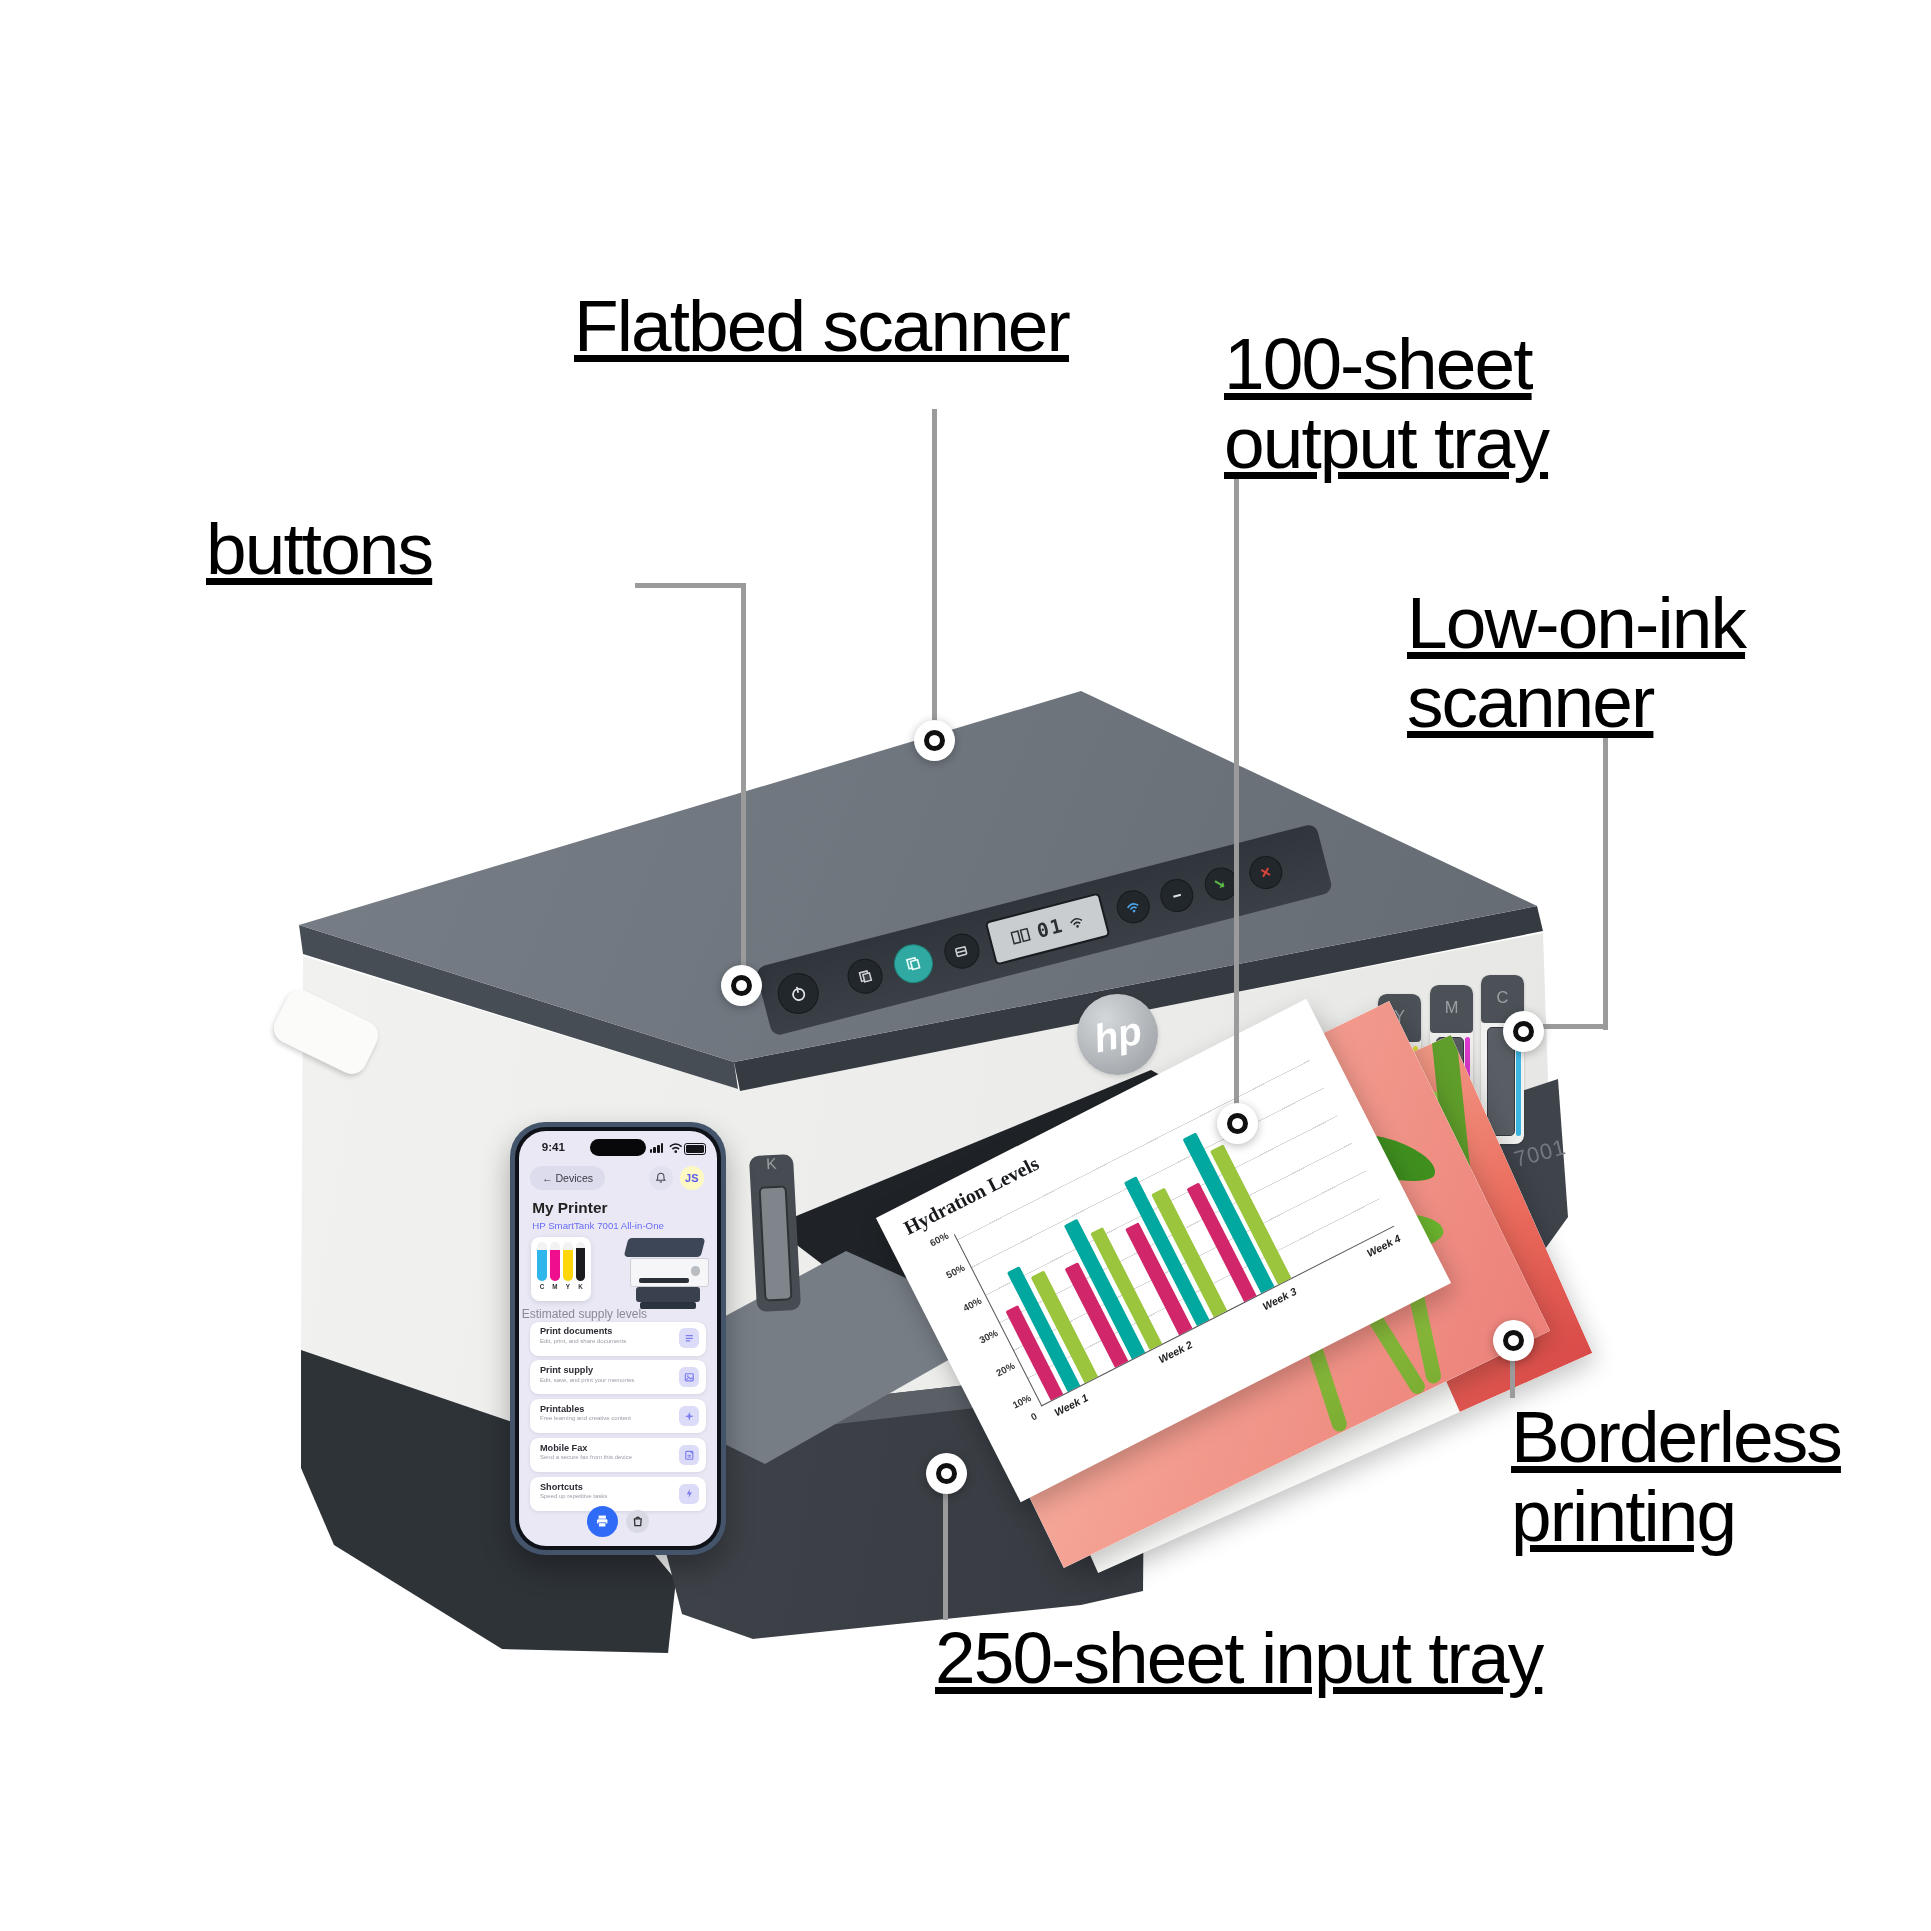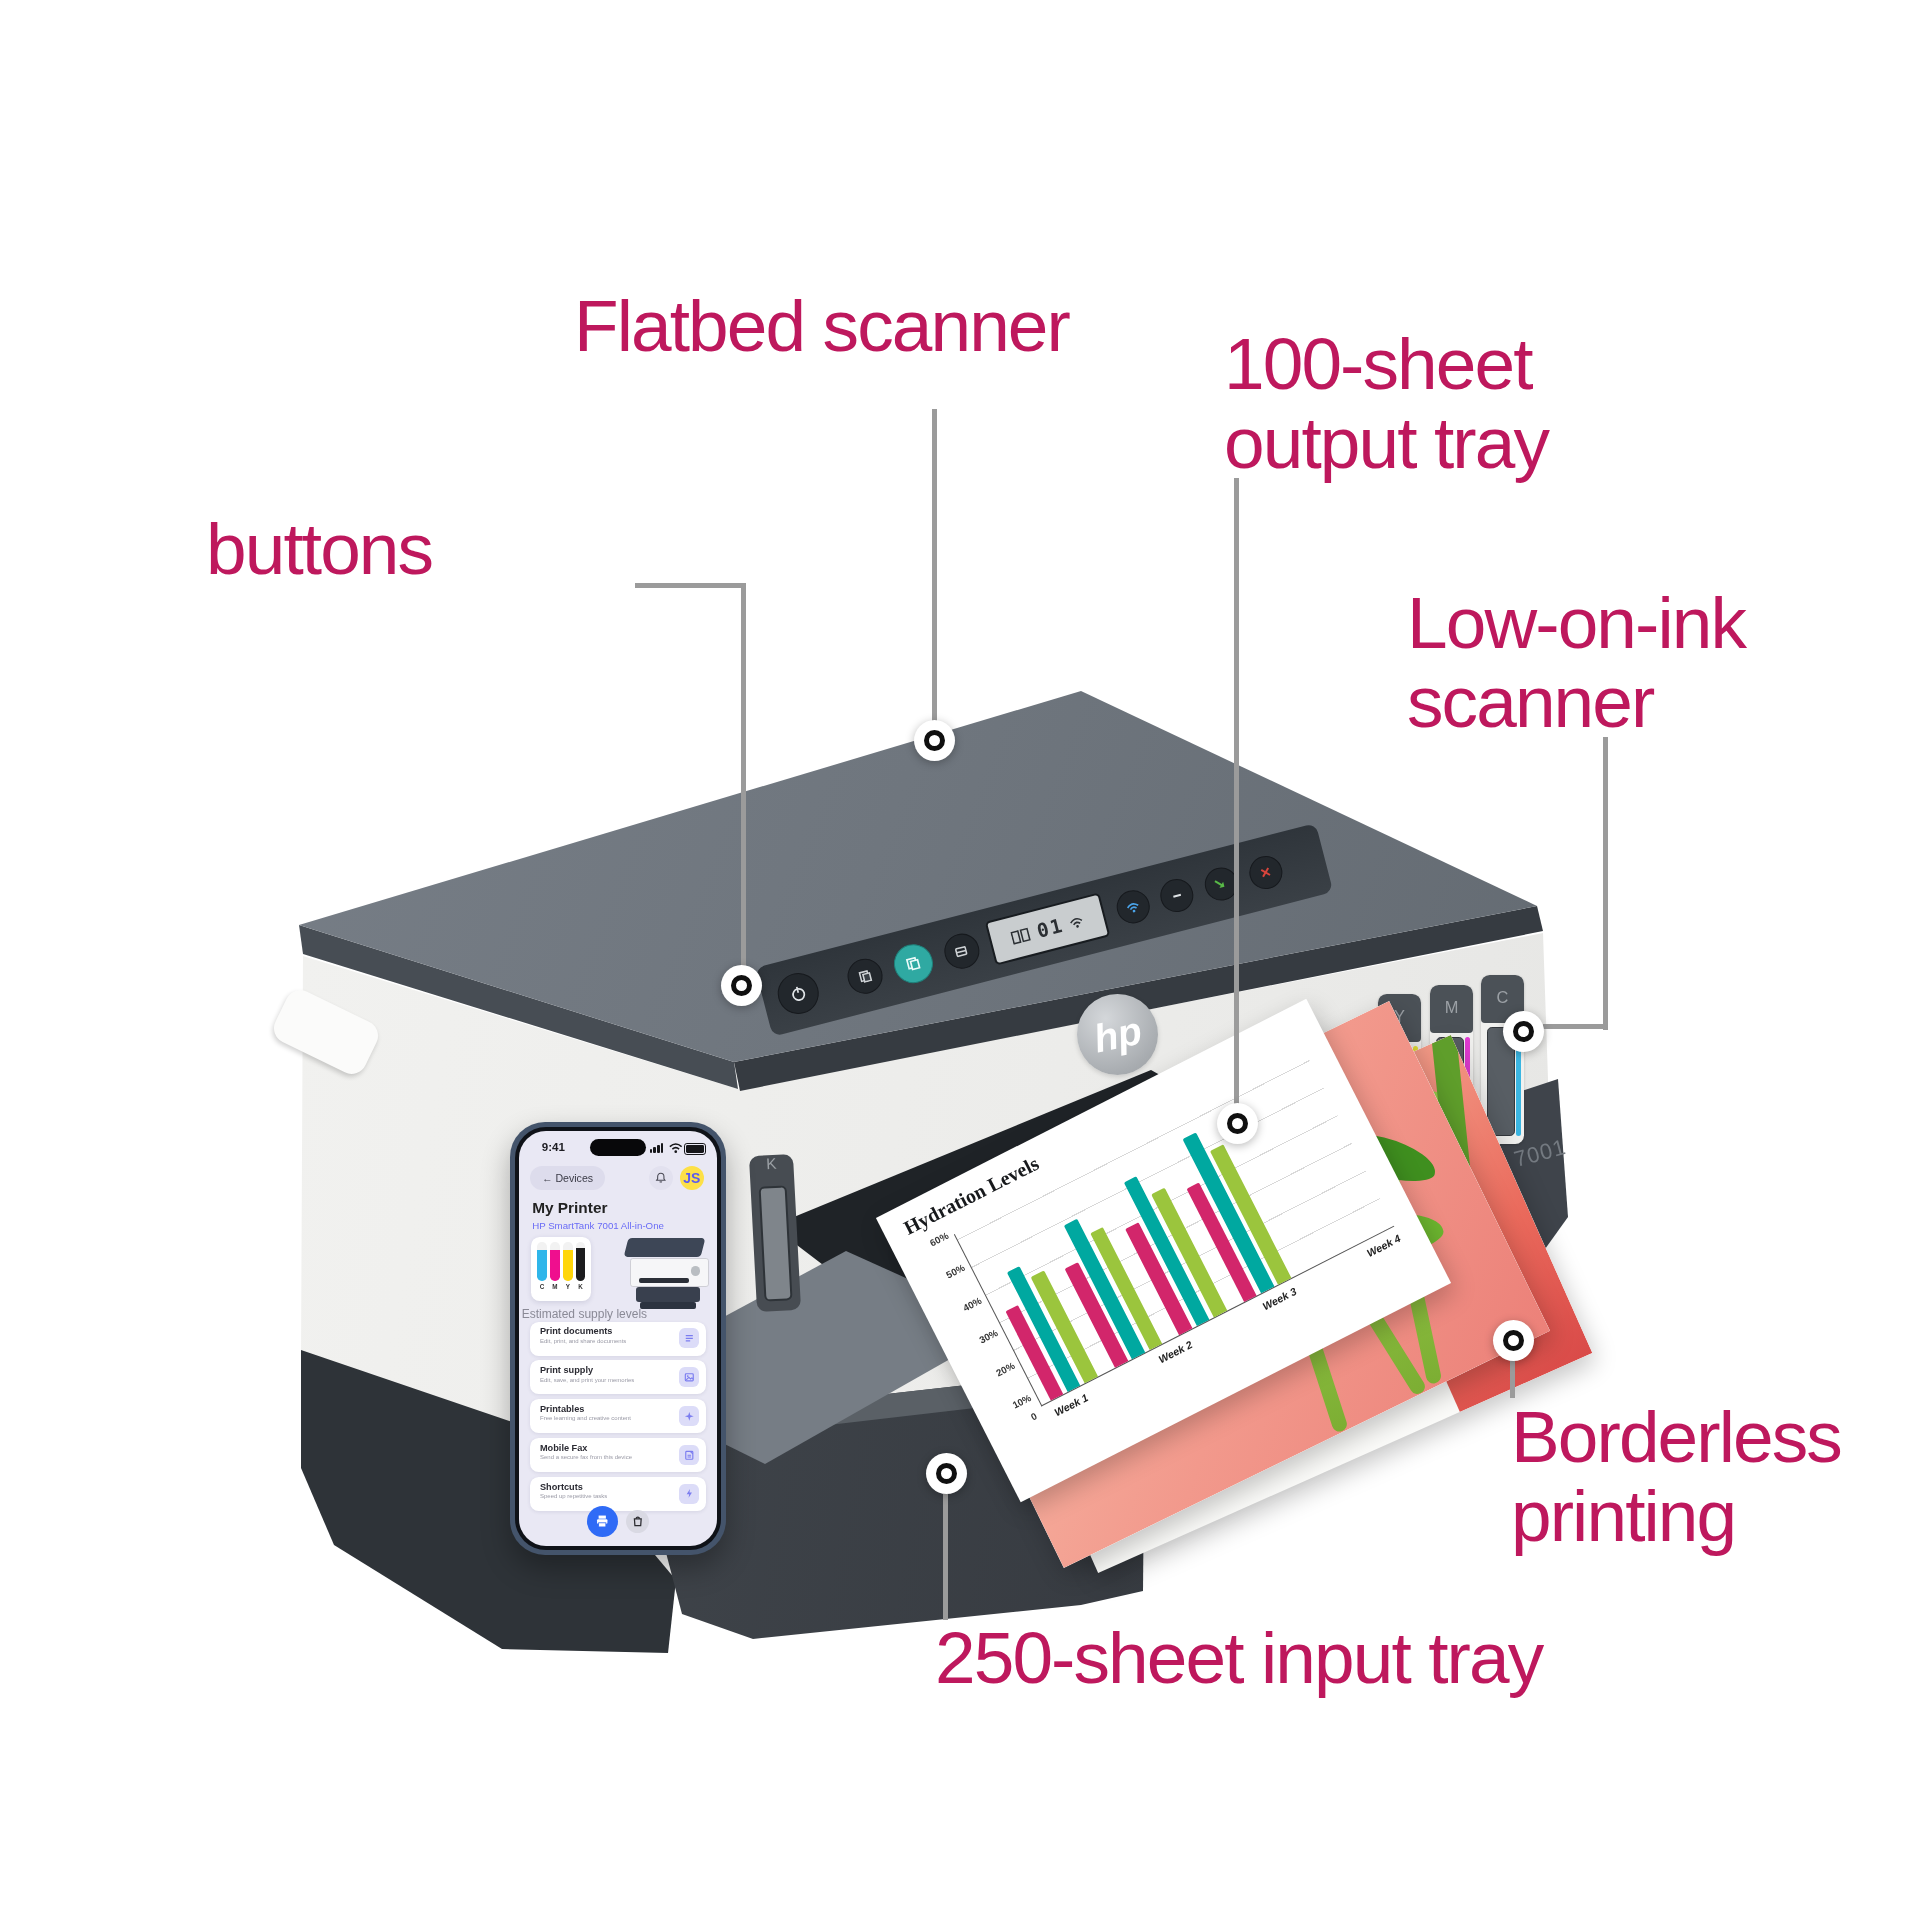--- a/index.html
+++ b/index.html
@@ -2,22 +2,22 @@
 <html><head>
 <meta charset="utf-8">
 <style>
   html,body{margin:0;padding:0;background:#fff;}
   #canvas{position:relative;width:1931px;height:1931px;background:#fff;overflow:hidden;
           font-family:"Liberation Sans","DejaVu Sans",sans-serif;}
   .abs{position:absolute;}
   .shape{position:absolute;inset:0;}
 
   
-  .lbl{position:absolute;color:#be185d;font-size:73px;line-height:79px;font-weight:500;
-       letter-spacing:-1.9px;white-space:nowrap;}
+  .lbl{position:absolute;color:#000000;font-size:73px;line-height:79px;font-weight:500;
+       letter-spacing:-1.9px;white-space:nowrap;text-decoration:underline;}
   .line{position:absolute;background:#9b9b9b;}
   .dot{position:absolute;width:41px;height:41px;border-radius:50%;background:#fff;
        box-shadow:0 1.9px 9.7px rgba(0,0,0,.28);display:flex;align-items:center;justify-content:center;}
   .dot span{display:block;width:11.6px;height:11.6px;border:5.8px solid #101010;border-radius:50%;background:#fff;}
   .lid-rim-front{clip-path:polygon(734px 1062px,1537px 906px,1543px 931px,740px 1091px);background:#363b41;}
   .lid-rim-left{clip-path:polygon(299px 925px,734px 1062px,738px 1089px,303px 954px);background:#474d54;}
   .lid-face{clip-path:polygon(299px 925px,1081px 691px,1537px 906px,734px 1062px);
        background:linear-gradient(112deg,#7d848d 0%,#6f767e 45%,#5a6168 100%);}
   .body-white{clip-path:polygon(303px 956px,738px 1089px,1543px 933px,1553px 1224px,1202px 1379px,927px 1419px,552px 1441px,301px 1354px);
        background:linear-gradient(100deg,#f4f4f2 0%,#ececea 55%,#e2e2e0 100%);}
@@ -97,22 +97,22 @@
   .island{position:absolute;left:50%;top:0;transform:translateX(-50%);width:56px;height:16.4px;background:#08080a;border-radius:8.7px;}
   .p-sig{position:absolute;right:54px;top:3.9px;display:flex;align-items:flex-end;gap:1.4px;}
   .p-sig i{display:block;width:2.4px;background:#16161a;border-radius:1px;}
   .p-batt{position:absolute;right:11.6px;top:3.9px;width:19.3px;height:9.7px;border:1.4px solid #16161a;border-radius:2.9px;}
   .p-batt::after{content:"";position:absolute;inset:1px;background:#16161a;border-radius:1.4px;}
   .p-nav{position:absolute;top:35px;left:11.6px;right:11.6px;height:25px;}
   .back-pill{position:absolute;left:0;top:0;height:24px;padding:0 11.6px;background:#dddcec;border-radius:12.6px;
        font-size:10.6px;line-height:24px;color:#3a3a46;}
   .bell{position:absolute;right:33px;top:0;width:24px;height:24px;border-radius:50%;background:#e2e1ef;
        display:flex;align-items:center;justify-content:center;}
-  .avatar{position:absolute;right:1.9px;top:0;width:24px;height:24px;border-radius:50%;background:#fde047;
-       font-size:14px;font-weight:bold;color:#5b5bf0;display:flex;align-items:center;justify-content:center;}
+  .avatar{position:absolute;right:1.9px;top:0;width:24px;height:24px;border-radius:50%;background:#fef9c3;
+       font-size:11px;font-weight:bold;color:#5b5bf0;display:flex;align-items:center;justify-content:center;}
   .p-title{position:absolute;left:13.5px;top:68px;font-size:15.4px;font-weight:bold;color:#222;}
   .p-sub{position:absolute;left:13.5px;top:89px;font-size:9.7px;color:#6a6cf6;text-align:center;}
   .ink-card{position:absolute;left:12.6px;top:106px;width:60px;height:64px;background:#fff;border-radius:8.7px;
        box-shadow:0 1.9px 5.8px rgba(40,40,90,.12);padding:5.8px 5.8px 1.9px;box-sizing:border-box;}
   .tubes{display:flex;justify-content:space-between;}
   .tube{width:9.7px;height:39px;border-radius:4.8px;background:#f2f2f2;position:relative;overflow:hidden;}
   .tube i{position:absolute;left:0;right:0;bottom:0;display:block;}
   .ink-letters{display:flex;justify-content:space-between;font-size:6.3px;color:#333;margin-top:1.9px;text-align:center;}
   .ink-letters b{width:9.7px;font-weight:bold;}
   .supply{position:absolute;left:3px;top:176px;font-size:12px;color:#8a8a96;text-align:right;}

